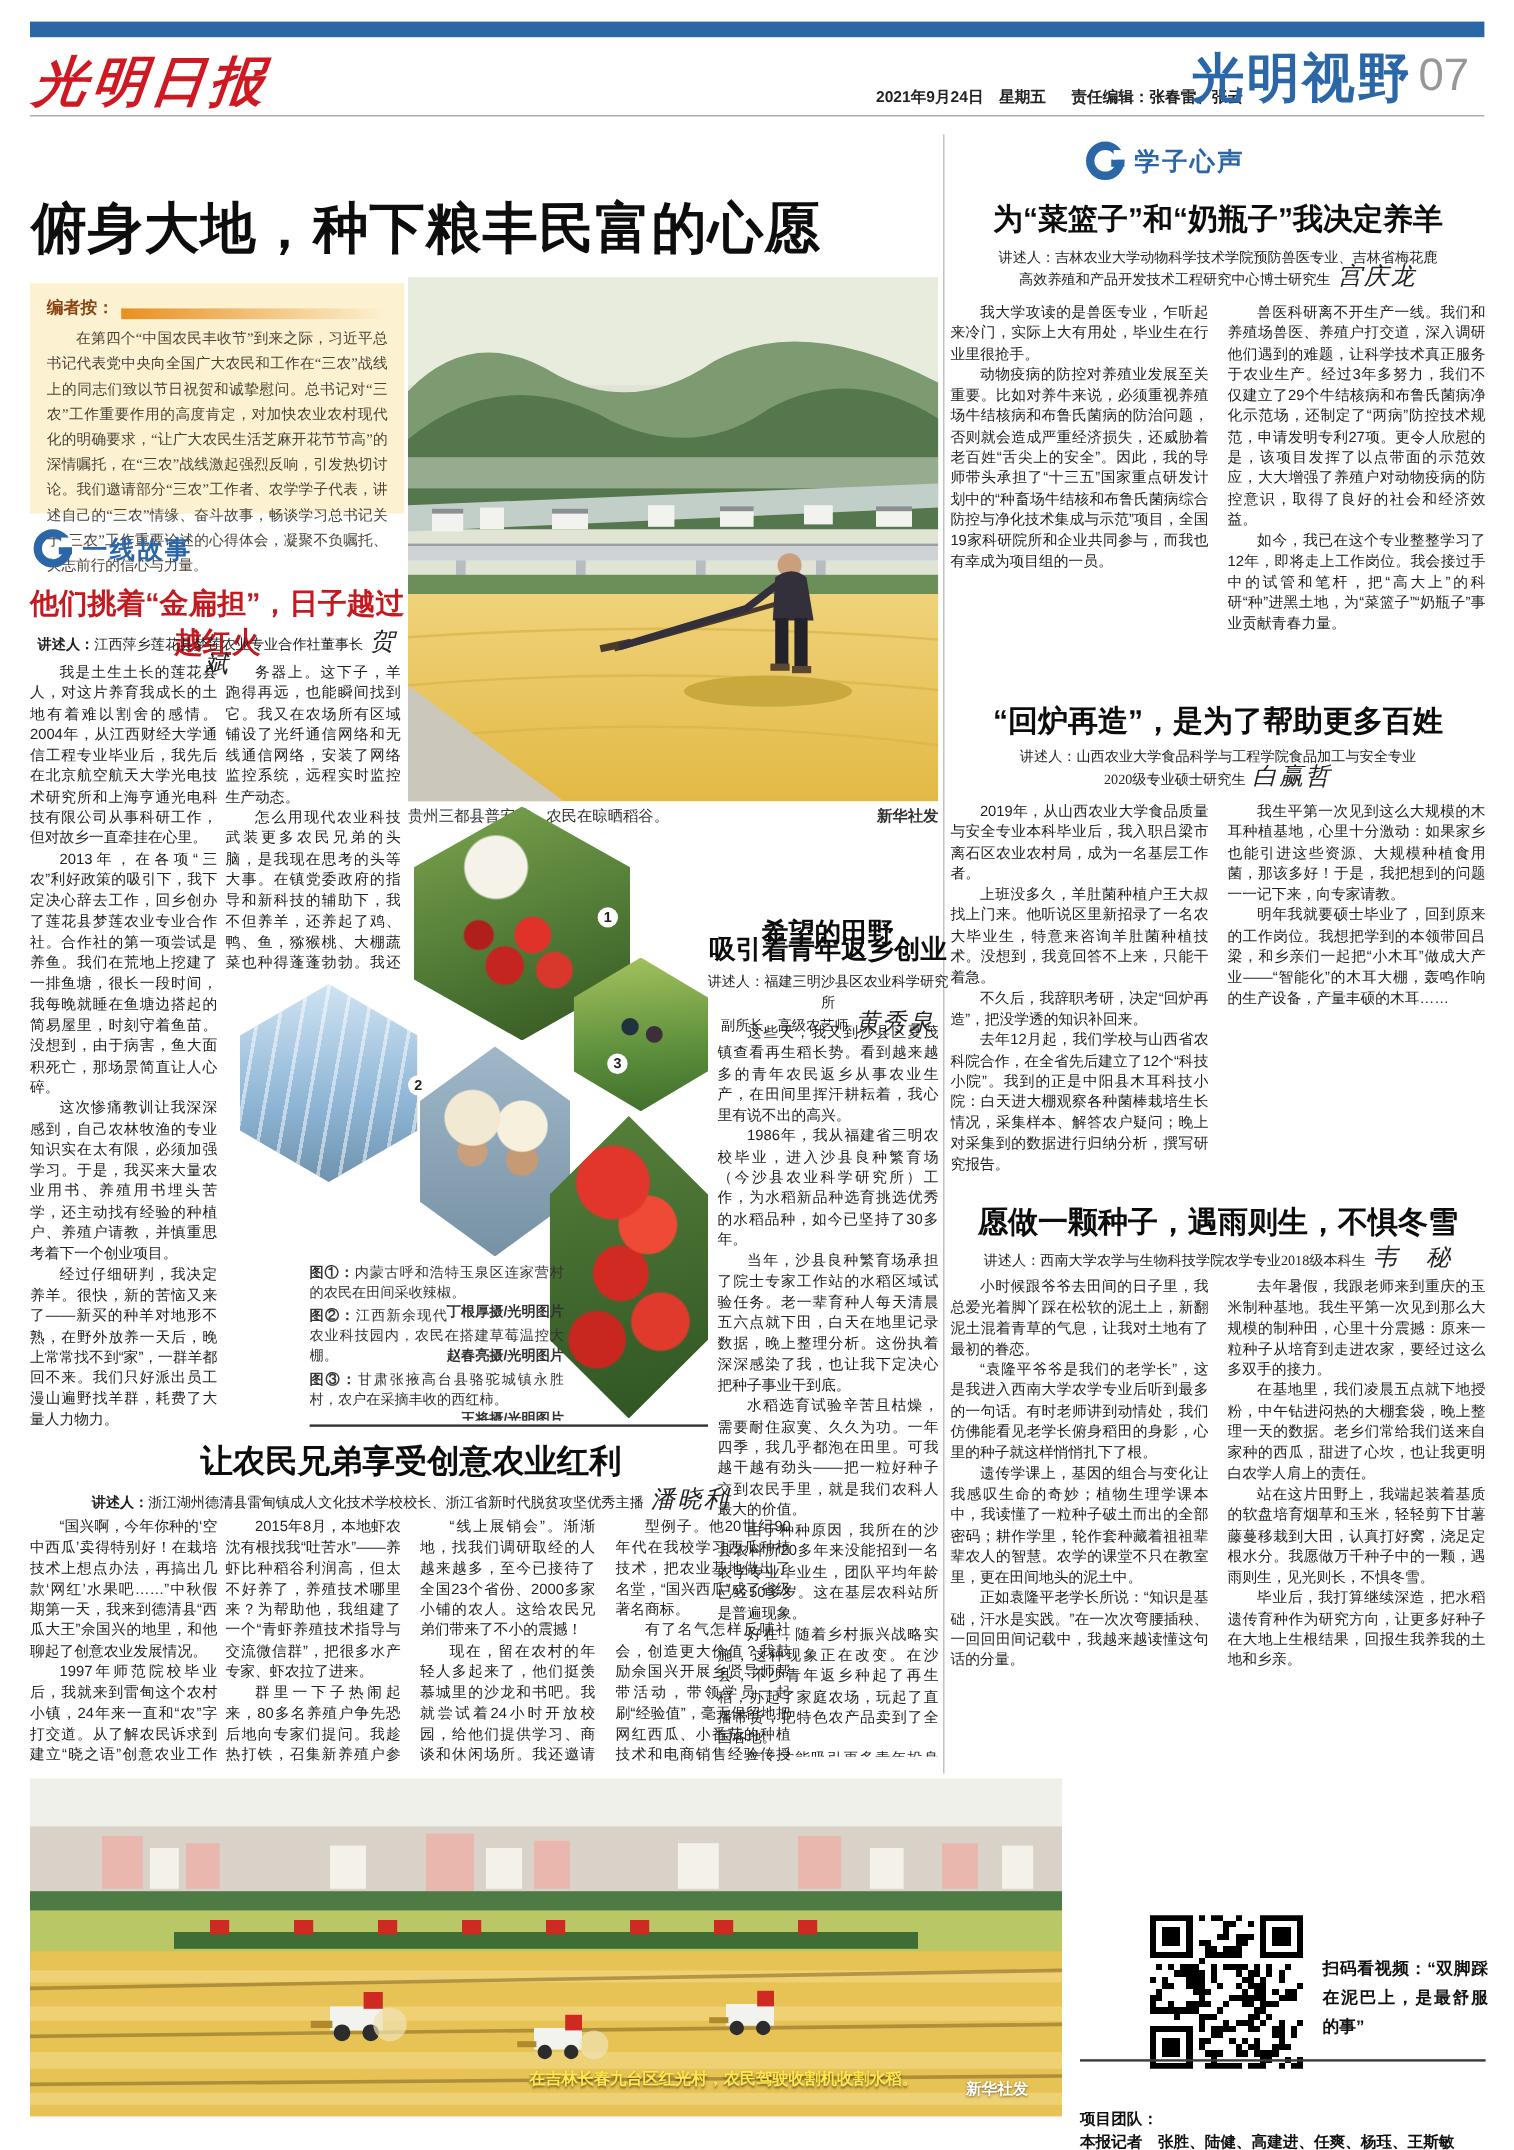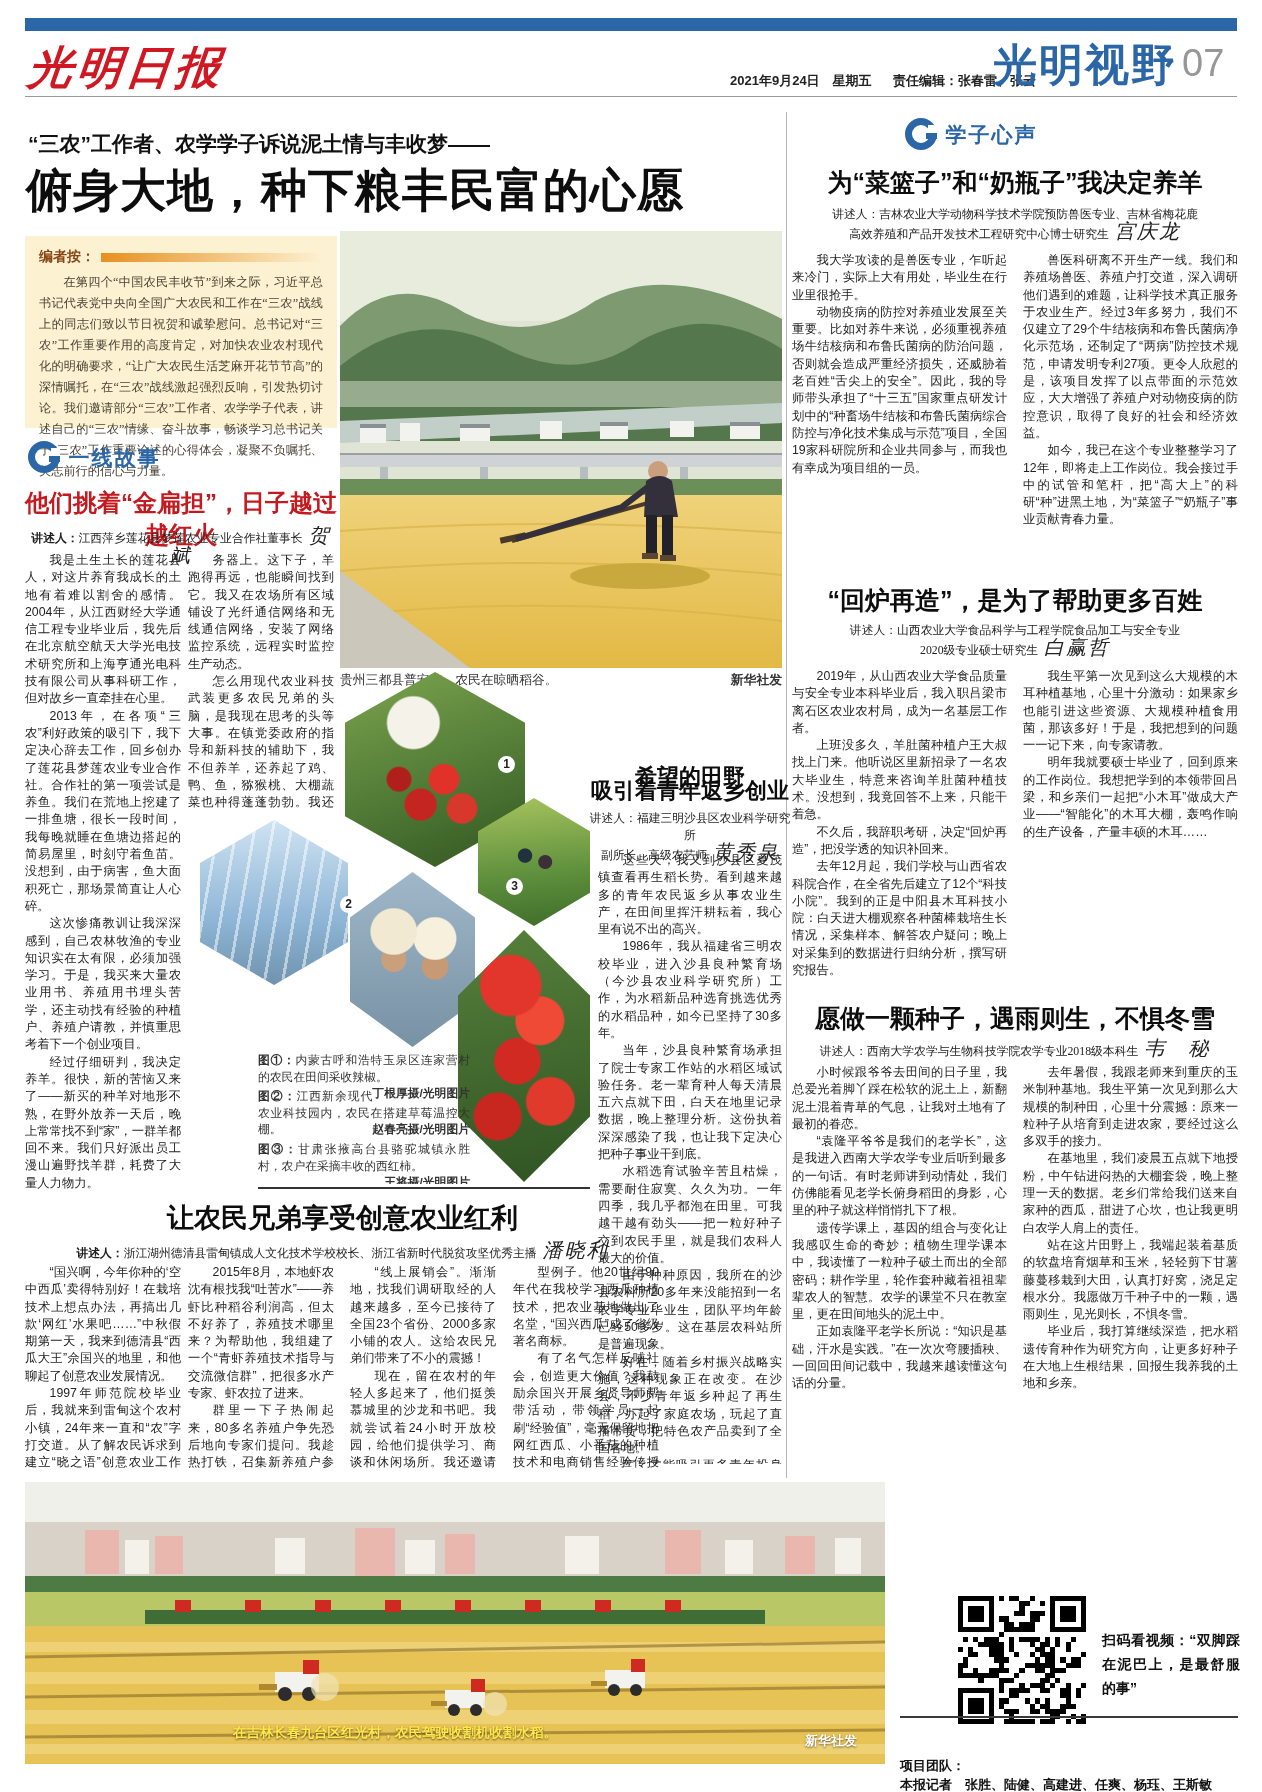--- a/index.html
+++ b/index.html
@@ -43,25 +43,24 @@
   <div class="abs" style="left:730px;top:72px;font-size:13px;font-weight:bold;color:#222">
     <span>2021年9月24日　星期五</span>
     <span style="display:inline-block;width:14px"></span>
     <span>责任编辑：张春雷、张云</span>
   </div>
   <div class="abs" style="left:993px;top:36px;font-size:44px;font-weight:bold;color:var(--blue);letter-spacing:2px">光明视野</div>
   <div class="abs" style="left:1182px;top:42px;font-size:38px;color:#979797">07</div>
   <div class="abs" style="left:25px;top:96px;width:1212px;height:1px;background:#9a9a9a"></div>
   <div class="abs" style="left:786px;top:112px;width:1px;height:1366px;background:#b5b5b5"></div>
 
-  <div class="abs" style="left:28px;top:130px;font-size:21px;font-weight:bold;color:#111">“三农”工作者、农学学子诉说泥土情与丰收梦——</div>
   <div class="abs" style="left:26px;top:160px;width:740px;font-size:46px;font-weight:900;color:#0d0d0d;letter-spacing:1px">俯身大地，种下粮丰民富的心愿</div>
 
   <div class="abs" style="left:25px;top:236px;width:312px;height:192px;background:var(--notebg);padding:12px 14px">
-    <div style="display:flex;align-items:center;margin-bottom:6px">
+    <div style="display:flex;align-items:flex-end;margin-bottom:6px">
       <span style="font-weight:bold;font-size:14px;color:var(--notelabel)">编者按：</span>
       <span style="flex:1;height:9px;margin-left:6px;background:linear-gradient(90deg,#e89020,rgba(252,242,210,0))"></span>
     </div>
     <p class="serif jt" style="font-size:12.2px;line-height:21px;color:#4a4336;text-indent:2em">在第四个“中国农民丰收节”到来之际，习近平总书记代表党中央向全国广大农民和工作在“三农”战线上的同志们致以节日祝贺和诚挚慰问。总书记对“三农”工作重要作用的高度肯定，对加快农业农村现代化的明确要求，“让广大农民生活芝麻开花节节高”的深情嘱托，在“三农”战线激起强烈反响，引发热切讨论。我们邀请部分“三农”工作者、农学学子代表，讲述自己的“三农”情缘、奋斗故事，畅谈学习总书记关于“三农”工作重要论述的心得体会，凝聚不负嘱托、矢志前行的信心与力量。</p>
   </div>
 
   <div class="abs" style="left:340px;top:231px;width:442px;height:437px;overflow:hidden">
     <svg width="442" height="437" viewBox="0 0 442 437">
       <defs>
         <linearGradient id="gold" x1="0" y1="0" x2="0" y2="1">
@@ -295,21 +294,21 @@
           <rect width="40" height="18" fill="#f2f2ee"></rect>
             <rect x="26" y="-11" width="14" height="13" fill="#cf2a22"></rect>
           <circle cx="9" cy="20" r="6" fill="#2c2c2c"></circle>
             <circle cx="31" cy="20" r="6" fill="#2c2c2c"></circle>
           <rect x="-14" y="11" width="16" height="5" fill="#b0892f"></rect>
         </g>
       </g>
       <circle cx="300" cy="205" r="14" fill="#efe3b5" opacity="0.7"></circle>
       <circle cx="470" cy="222" r="12" fill="#efe3b5" opacity="0.7"></circle>
     </svg>
-    <div style="position:absolute;left:0;right:120px;bottom:22px;text-align:center;color:#ffe84a;
+    <div style="position:absolute;left:0;right:120px;bottom:22px;text-align:right;color:#ffe84a;
                 font-weight:bold;font-size:13.5px;text-shadow:0 1px 2px rgba(0,0,0,.55)">在吉林长春九台区红光村，农民驾驶收割机收割水稻。</div>
     <div style="position:absolute;left:780px;bottom:14px;color:#fff;font-weight:bold;font-size:13px;
                 text-shadow:0 1px 2px rgba(0,0,0,.55)">新华社发</div>
   </div>
 
   <div class="abs" style="left:905px;top:118px">
     <span class="glogo"></span>
     <span class="seclabel">学子心声</span>
   </div>
 

